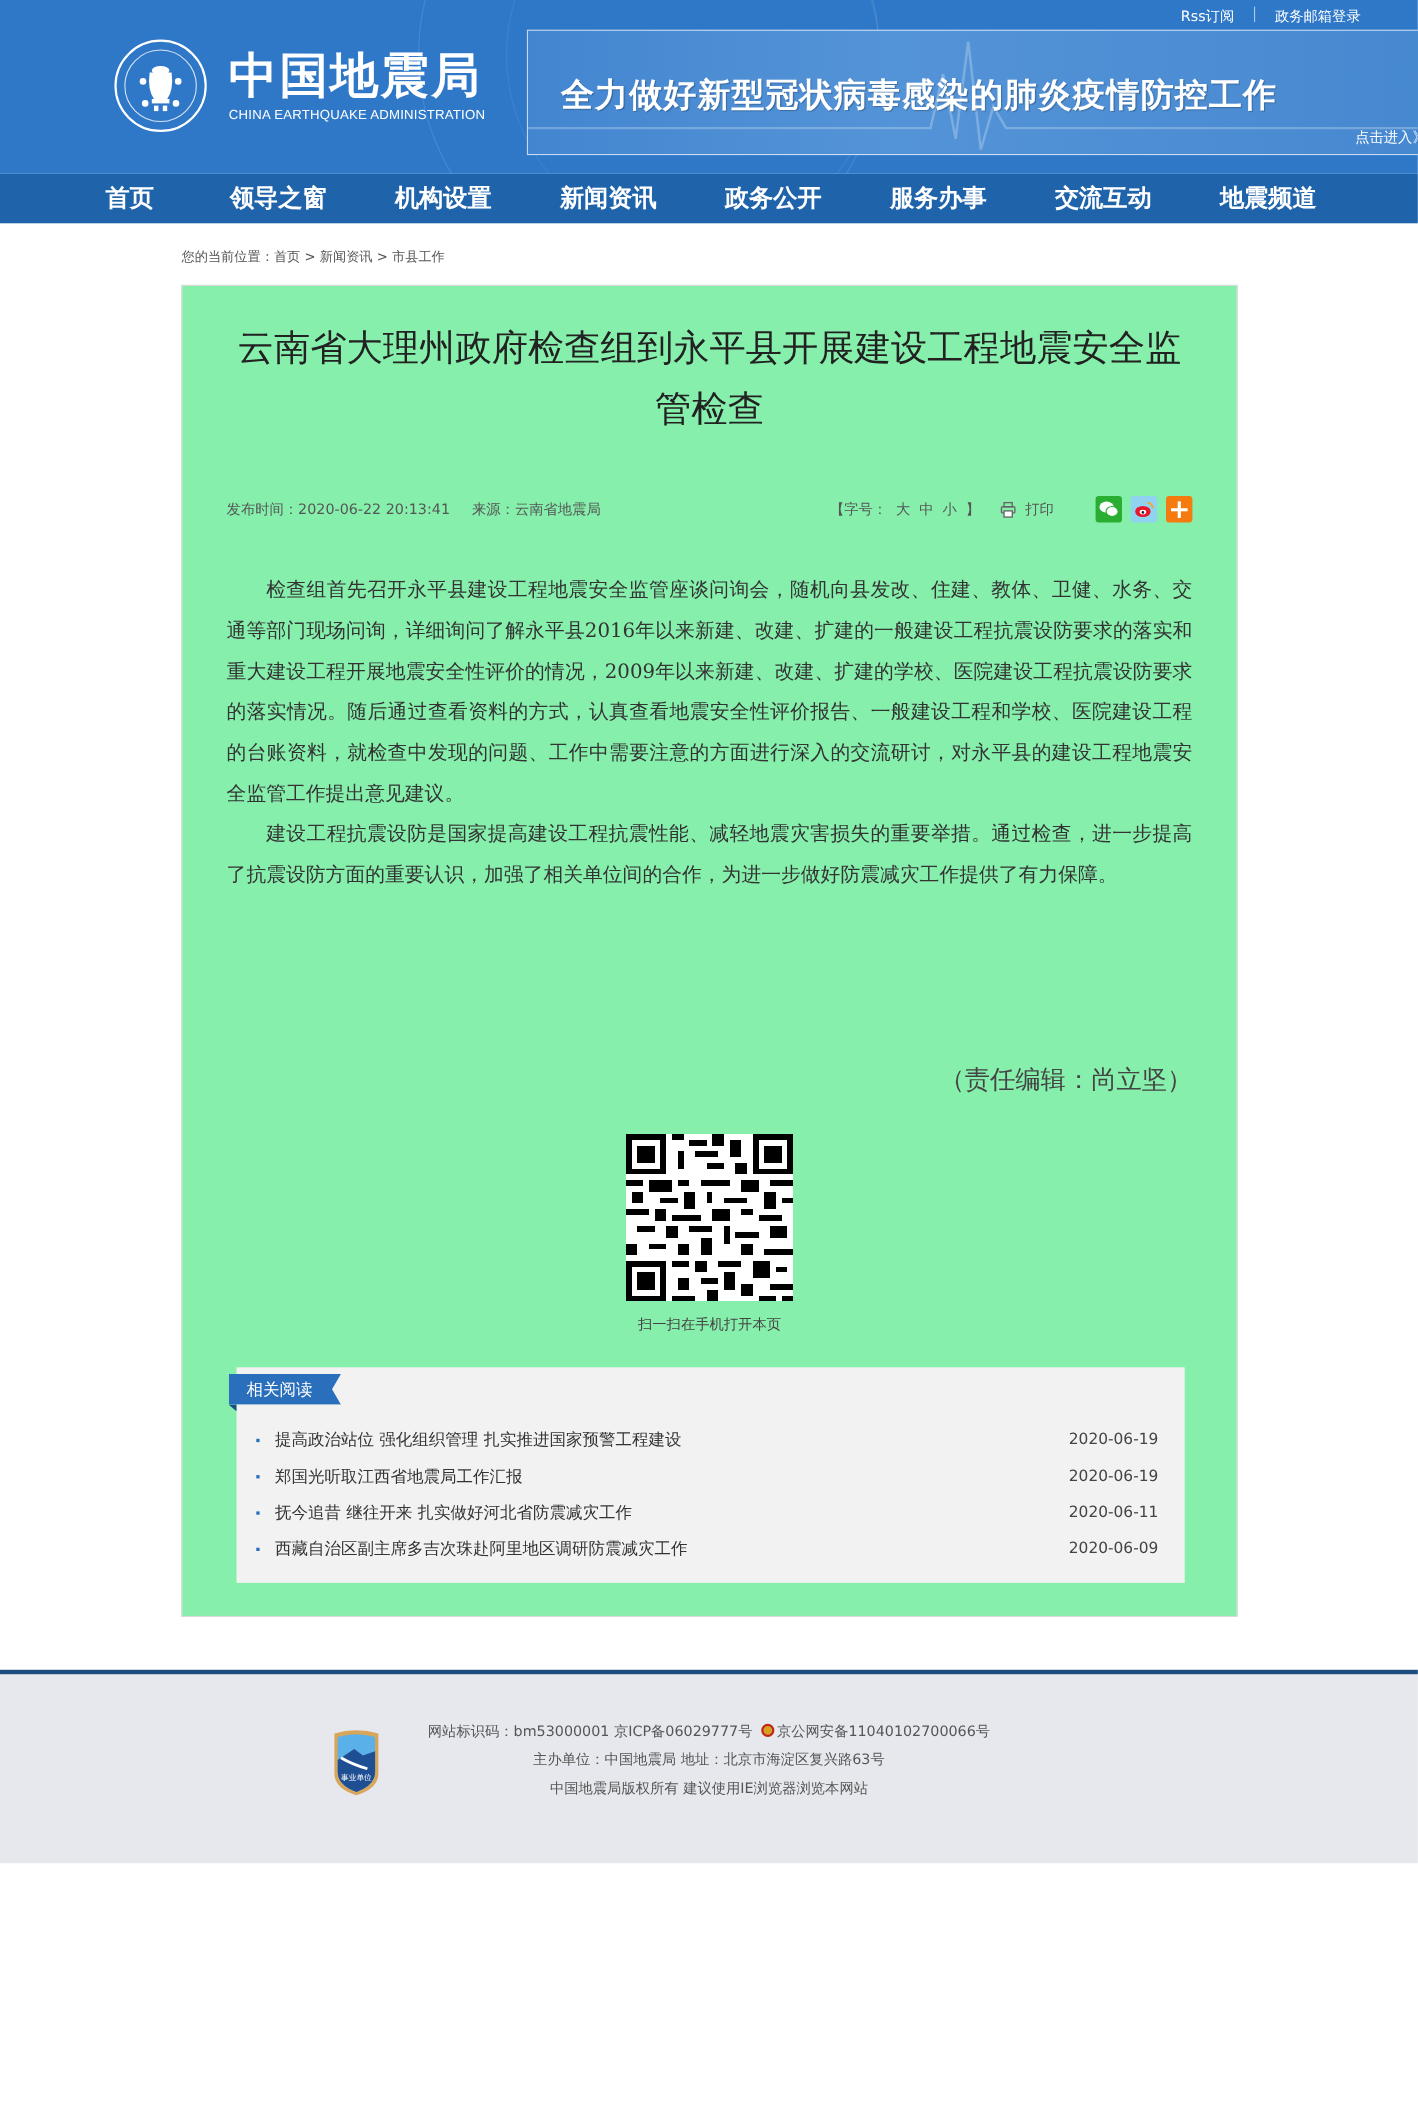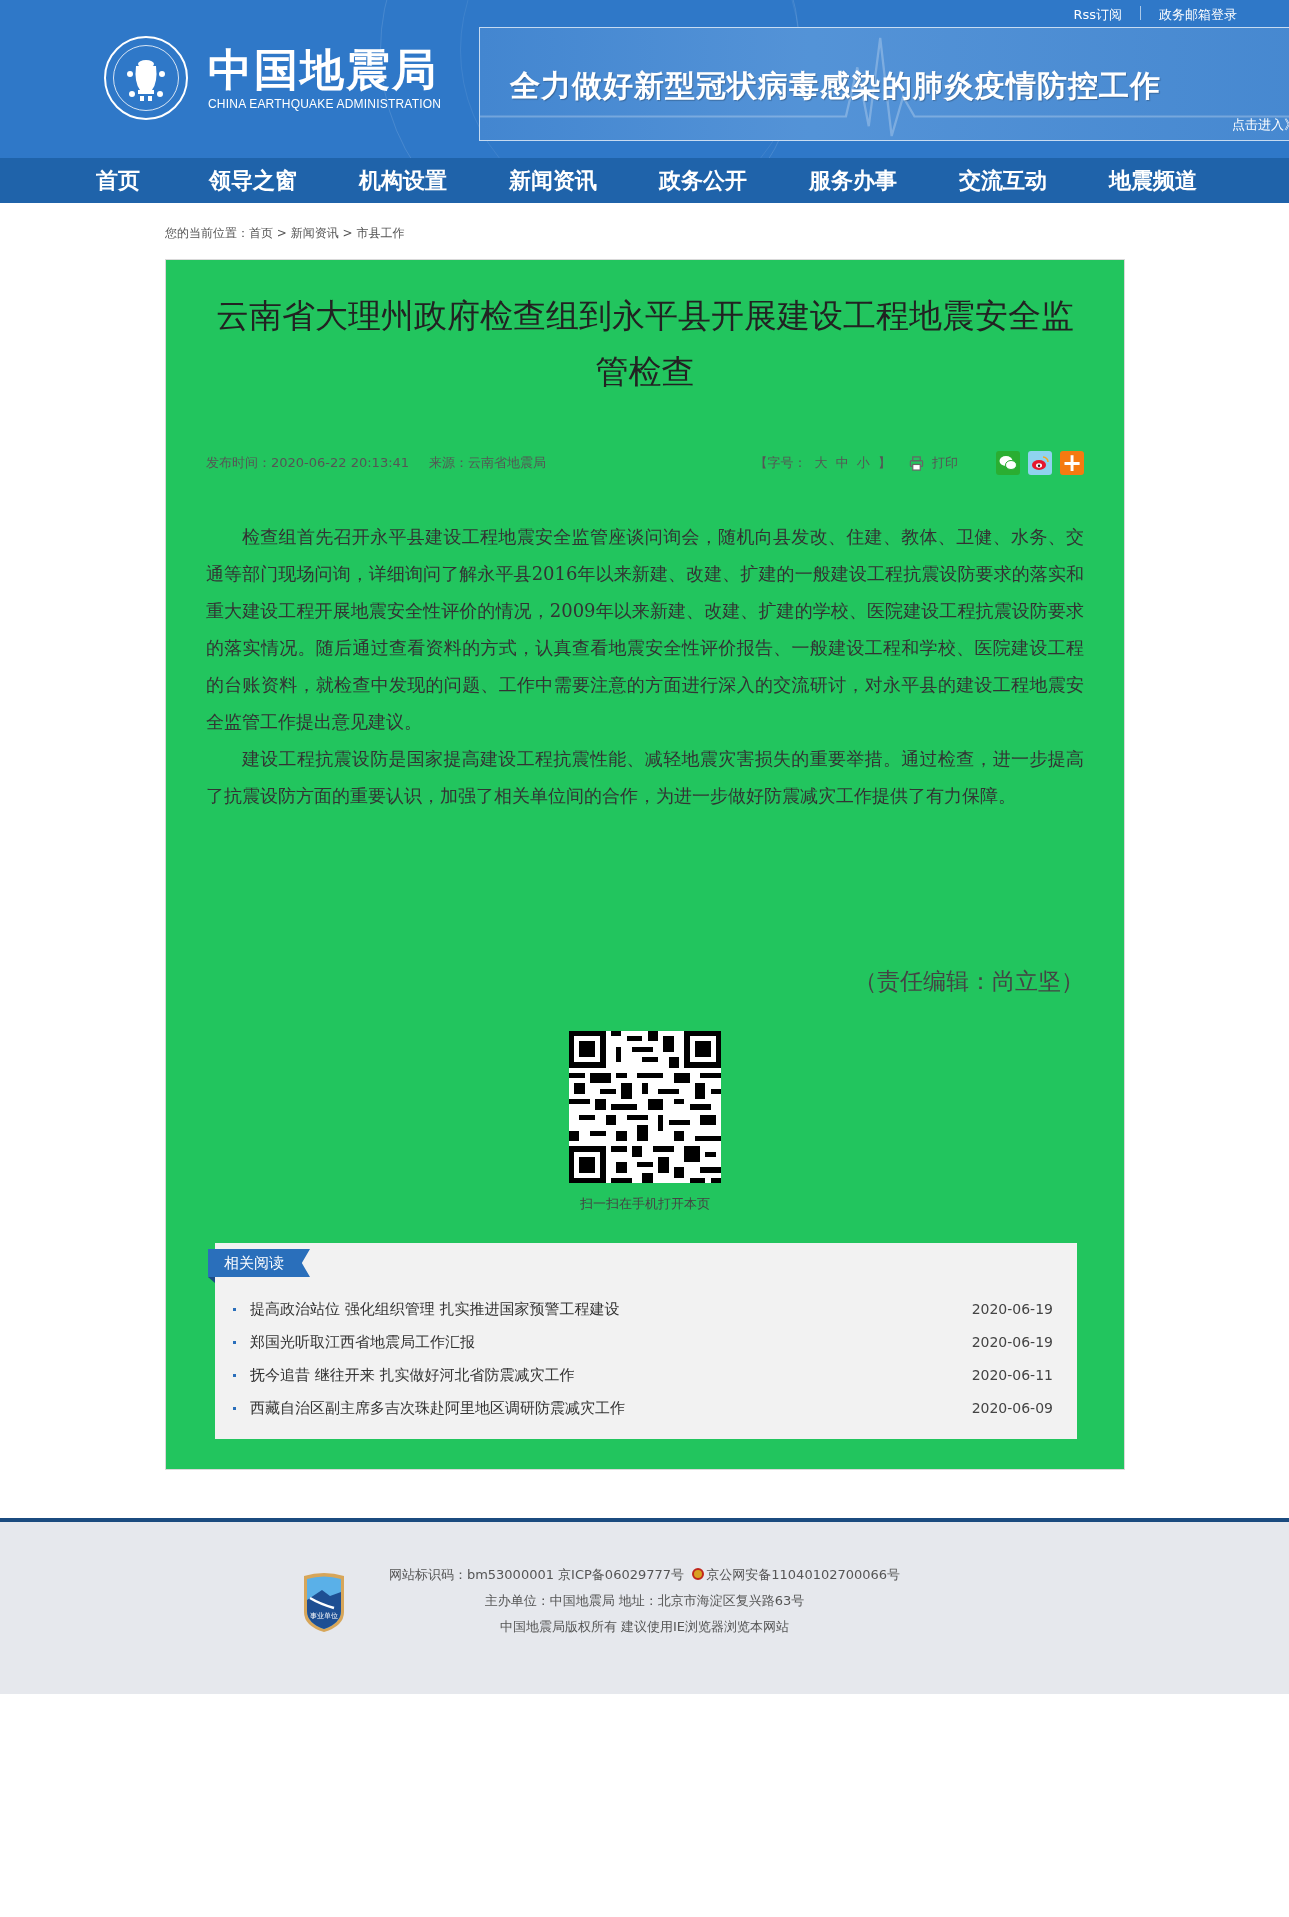--- a/index.html
+++ b/index.html
@@ -29,21 +29,21 @@
   
   .nav { height: 45px; background: #1f63aa; display: flex; padding-left: 58px; }
   .nav a { display: block; width: 150px; text-align: center; color: #fff; font-size: 22px; font-weight: bold; line-height: 45px; text-decoration: none; }
   .nav a:first-child { width: 120px; text-align: left; padding-left: 38px; }
 
   
   .breadcrumb { margin: 22px 0 0 165px; font-size: 12px; color: #555; height: 16px; }
   .breadcrumb a { color: #555; text-decoration: none; }
 
   
-  .article-box { margin: 18px 0 0 165px; width: 960px; border: 1px solid #d9d9d9; background: #22c55e; padding-bottom: 30px; }
+  .article-box { margin: 18px 0 0 165px; width: 960px; border: 1px solid #d9d9d9; background: #86efac; padding-bottom: 30px; }
   .title { font-family: "DejaVu Serif", "Liberation Serif", serif; font-size: 33px; color: #222; text-align: center; line-height: 56px; padding: 28px 40px 0 40px; font-weight: normal; }
   .meta { display: flex; align-items: center; margin: 48px 40px 0 40px; height: 30px; font-size: 13px; color: #555; }
   .meta .src { margin-left: 20px; }
   .meta .spacer { flex: 1; }
   .meta .fontsize { margin-right: 16px; }
   .meta .fontsize span { margin: 0 2px; cursor: pointer; }
   .print { display: flex; align-items: center; margin-right: 38px; cursor: pointer; }
   .print-icon { width: 15px; height: 15px; margin-right: 8px; }
   .share { display: flex; gap: 8px; }
   .share .ico { width: 24px; height: 24px; border-radius: 3px; display: flex; align-items: center; justify-content: center; color: #fff; font-weight: bold; }

